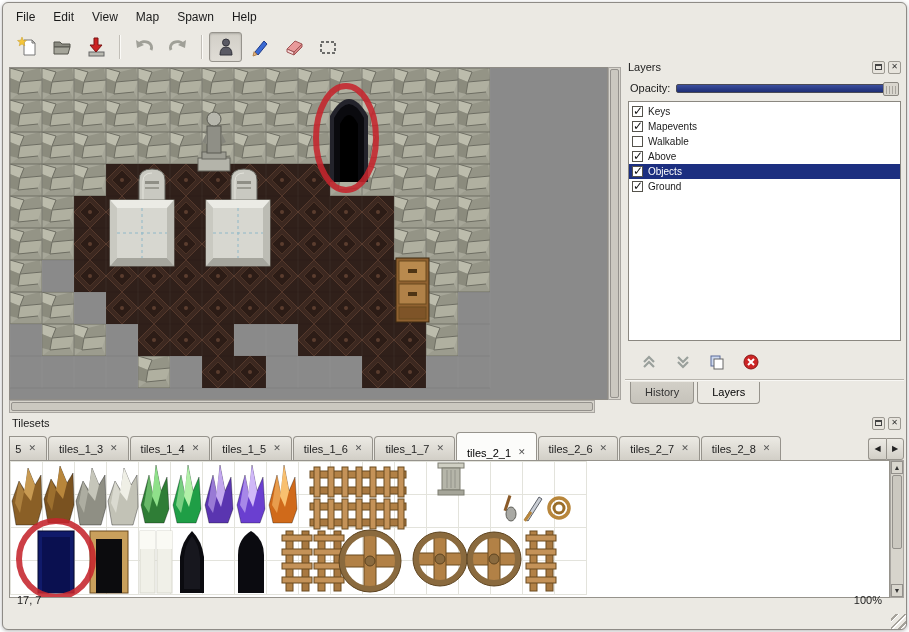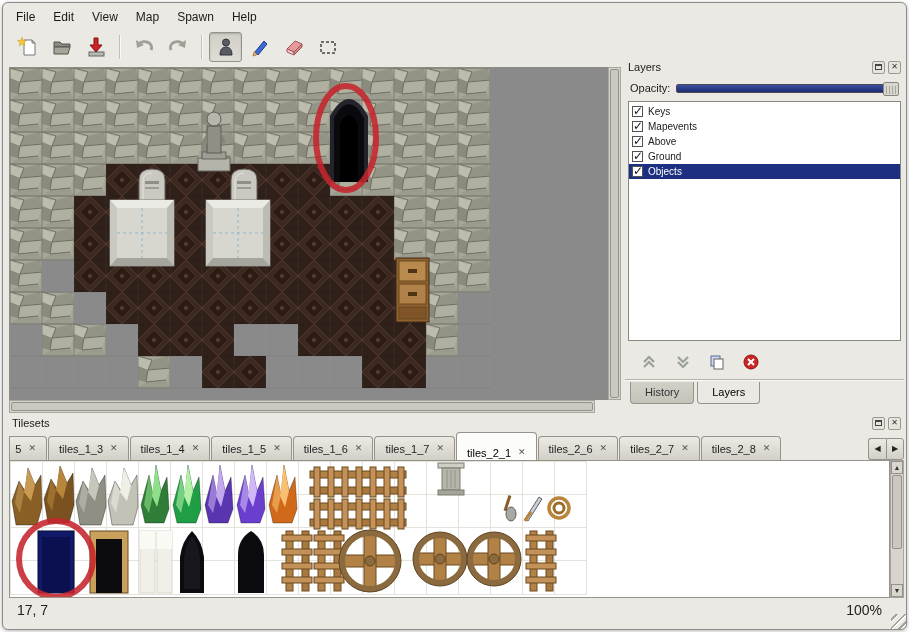--- a/index.html
+++ b/index.html
@@ -60,21 +60,21 @@
 .arrow-btn.left{border-right:none;border-radius:3px 0 0 3px}
 .arrow-btn.right{border-radius:0 3px 3px 0}
 .ts-area{position:absolute;left:0;top:45px;width:881px;height:138px;background:#fff;border:1px solid #96938c;overflow:hidden}
 .ts-vscroll{position:absolute;right:0;top:45px;width:14px;height:138px}
 .sb-btn{position:absolute;left:0;width:12px;height:13px;display:flex;align-items:center;justify-content:center;font-size:7px;color:#333;background:#d9d6ce;border:1px solid #94918c}
 .sb-btn.up{top:0}
 .sb-btn.down{bottom:0}
 .ts-vscroll .sb-thumb{left:1px;right:1px;top:14px;height:74px}
 
 
-.statusbar{position:absolute;left:6px;right:6px;bottom:11px;height:22px;font-size:14px;display:flex;align-items:flex-end;color:#222}
+.statusbar{position:absolute;left:6px;right:6px;bottom:18px;height:22px;font-size:11px;display:flex;align-items:center;color:#222}
 .status-coords{margin-left:8px}
 .status-zoom{margin-left:auto;margin-right:18px}
 .resize-grip{position:absolute;right:0;bottom:0;width:15px;height:15px;background:repeating-linear-gradient(315deg,transparent 0 3px,#fff 3px 4px,#a5a29b 4px 6px);border-bottom-right-radius:5px}
 </style>
 </head>
 <body>
 
 <div class="window">
 
   <div class="menubar">
@@ -405,30 +405,34 @@
     <div class="layer-list">
       <div class="layer-row">
           <span class="cbx checked"></span>
           <span>Keys</span>
         </div>
       <div class="layer-row">
           <span class="cbx checked"></span>
           <span>Mapevents</span>
         </div>
       <div class="layer-row">
+          <span class="cbx"></span>
+          <span>Walkable</span>
+        </div>
+      <div class="layer-row">
           <span class="cbx checked"></span>
           <span>Above</span>
+        </div>
+      <div class="layer-row selected">
+          <span class="cbx checked"></span>
+          <span>Objects</span>
         </div>
       <div class="layer-row">
           <span class="cbx checked"></span>
           <span>Ground</span>
-        </div>
-      <div class="layer-row selected">
-          <span class="cbx checked"></span>
-          <span>Objects</span>
         </div>
     </div>
     <div class="layer-btns">
       <button class="lbtn">
           <svg width="16" height="16" viewBox="0 0 16 16">
             <path d="M3 8 L8 3 L13 8 M3 13 L8 8 L13 13" stroke="#9aa09c" stroke-width="2.2" fill="none"></path>
           </svg>
         </button>
       <button class="lbtn">
           <svg width="16" height="16" viewBox="0 0 16 16">

